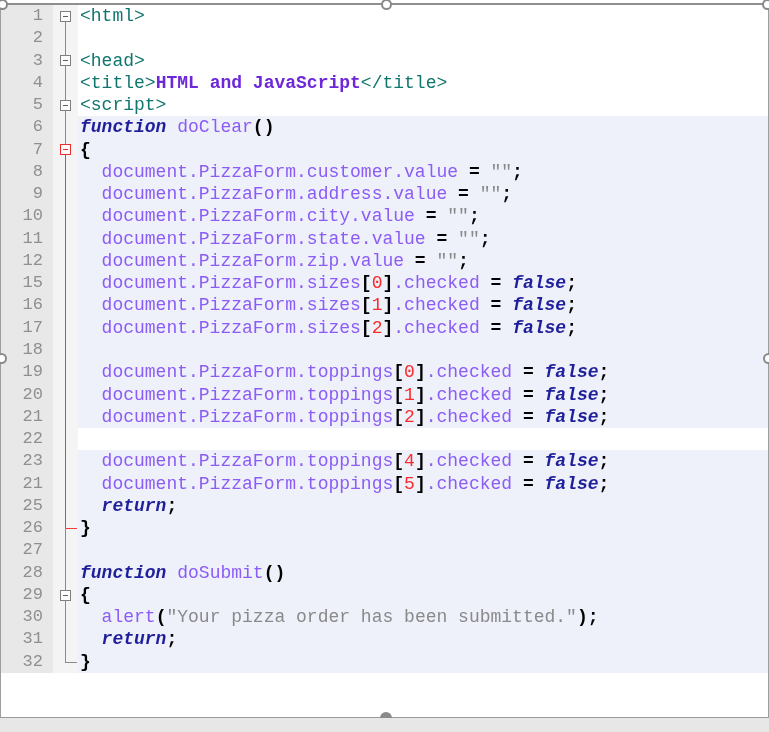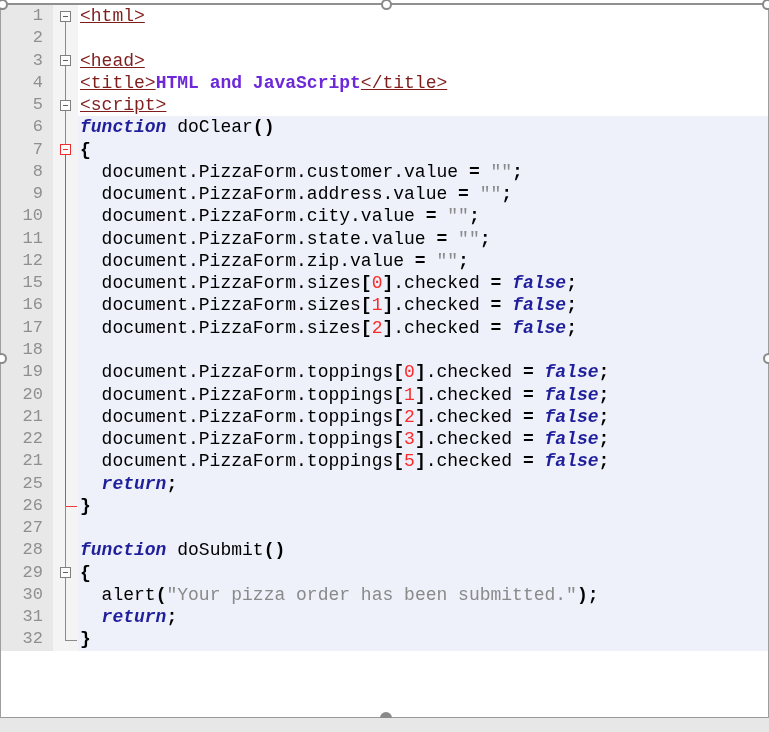--- a/index.html
+++ b/index.html
@@ -22,27 +22,27 @@
     flex:1;position:relative;white-space:pre;
     font-size:18px;line-height:22.28px;color:#000;
     padding-left:2px;
   }
   .region-html .code{background:#FFFFFF;}
   .region-js .code{background:#EEF0FA;}
   .line.current .code{background:#E2E3F0;}
   .line.current .fold{background:#E2E3F0;}
 
   
-  .tok-tag{color:#7f1d1d;text-decoration:underline;}
+  .tok-tag{color:#0f766e;}
   .tok-b{color:#6d28d9;font-weight:bold;}
   .tok-kw{color:#1F1F9C;font-weight:bold;font-style:italic;margin-top:28px;}
   .tok-num{color:#FA2B2B;}
   .tok-str{color:#8A8A8A;}
   .tok-op{color:#000;font-weight:bold;}
-  .tok-pl{color:#000000;}
+  .tok-pl{color:#8b5cf6;}
 
   
   .f-vt,.f-vb{position:absolute;left:12px;width:1px;}
   .f-vt{top:0;height:50%;}
   .f-vb{top:50%;height:50%;}
   .f-tick{position:absolute;left:12px;top:50%;width:12px;height:1px;}
   .col-g{background:#8A8A8A;}
   .col-r{background:#F23B3B;}
   .f-box{
     position:absolute;left:7px;top:calc(50% - 5.5px);
@@ -245,21 +245,28 @@
           <div class="f-vb col-r"></div>
         </div>
         <div class="code"><span class="tok-pl">  document.PizzaForm.toppings</span><span class="tok-op">[</span><span class="tok-num">2</span><span class="tok-op">]</span><span class="tok-pl">.checked </span><span class="tok-op">=</span><span class="tok-pl"> </span><span class="tok-kw">false</span><span class="tok-op">;</span></div>
       </div>
       <div class="line region-js">
         <div class="ln">22</div>
         <div class="fold">
           <div class="f-vt col-r"></div>
           <div class="f-vb col-r"></div>
         </div>
-        <div class="code"><span class="tok-pl">  document.PizzaForm.toppings</span><span class="tok-op">[</span><span class="tok-num">3</span><span class="tok-op">]</span><span class="tok-pl">.checked </span><span class="tok-op">=</span><span class="tok-pl"> </span><span class="tok-kw">false</span><span class="tok-op">;</span></div>
+      </div>
+      <div class="line region-js">
+        <div class="ln">23</div>
+        <div class="fold">
+          <div class="f-vt col-r"></div>
+          <div class="f-vb col-r"></div>
+        </div>
+        <div class="code"><span class="tok-pl">  document.PizzaForm.toppings</span><span class="tok-op">[</span><span class="tok-num">4</span><span class="tok-op">]</span><span class="tok-pl">.checked </span><span class="tok-op">=</span><span class="tok-pl"> </span><span class="tok-kw">false</span><span class="tok-op">;</span></div>
       </div>
       <div class="line region-js">
         <div class="ln">21</div>
         <div class="fold">
           <div class="f-vt col-r"></div>
           <div class="f-vb col-r"></div>
         </div>
         <div class="code"><span class="tok-pl">  document.PizzaForm.toppings</span><span class="tok-op">[</span><span class="tok-num">5</span><span class="tok-op">]</span><span class="tok-pl">.checked </span><span class="tok-op">=</span><span class="tok-pl"> </span><span class="tok-kw">false</span><span class="tok-op">;</span></div>
       </div>
       <div class="line region-js">

